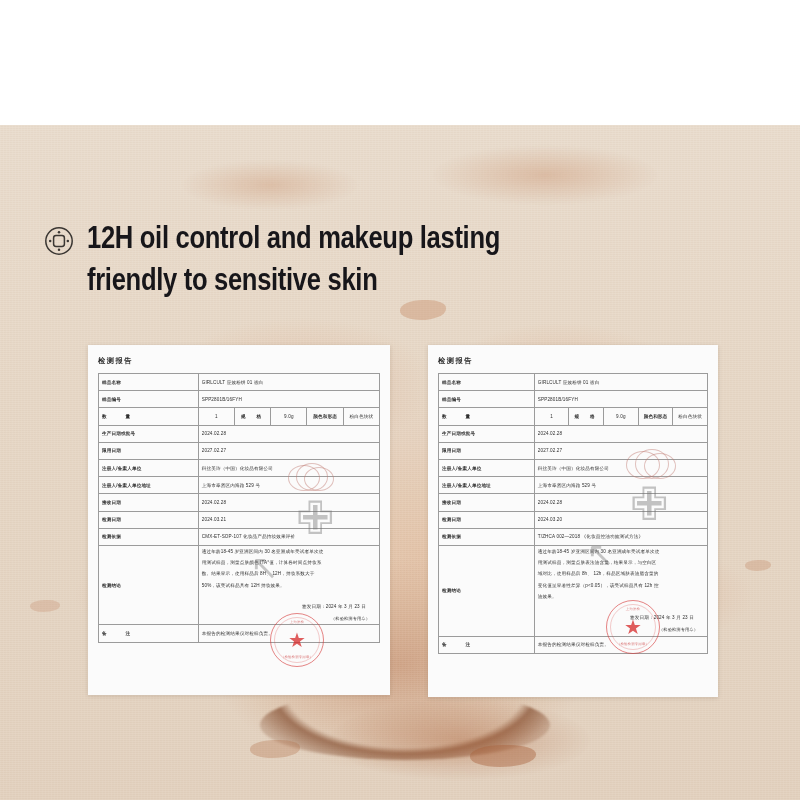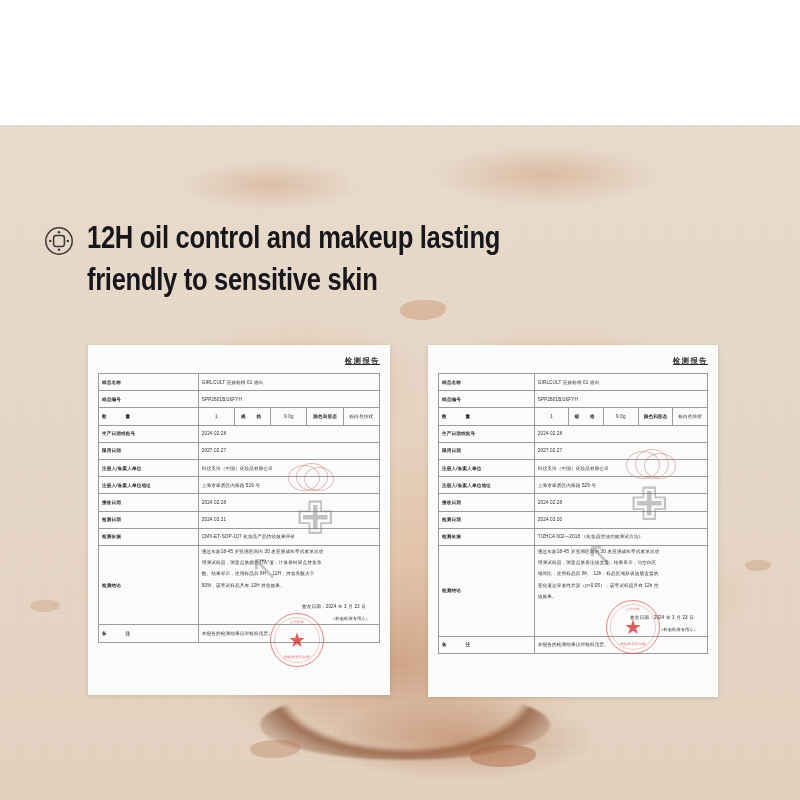--- a/index.html
+++ b/index.html
@@ -58,24 +58,23 @@
   .report{
     position:absolute;background:#fbfbfb;
     box-shadow:0 1px 4px rgba(90,60,40,.18);
     overflow:hidden;
   }
   #report-left{left:88px;top:345px;width:302px;height:350px;}
   #report-right{left:428px;top:345px;width:290px;height:352px;}
 
   .rpt-inner{position:absolute;inset:0;padding:9px 10px 8px 10px;box-sizing:border-box;}
   .rpt-title{
-    text-align:right;font-size:7.2px;font-weight:700;color:#2b2b2b;
+    text-align:left;font-size:7.2px;font-weight:700;color:#2b2b2b;
     letter-spacing:1.6px;margin:2px 0 7px 0;
     filter:blur(.25px);
-    text-decoration:underline;
   }
   table.rpt{
     width:100%;border-collapse:collapse;
     table-layout:fixed;
     position:relative;z-index:3;
   }
   table.rpt td{
     border:.6px solid #9b9b9b;
     font-size:4.6px;
     color:#2e2e2e;

